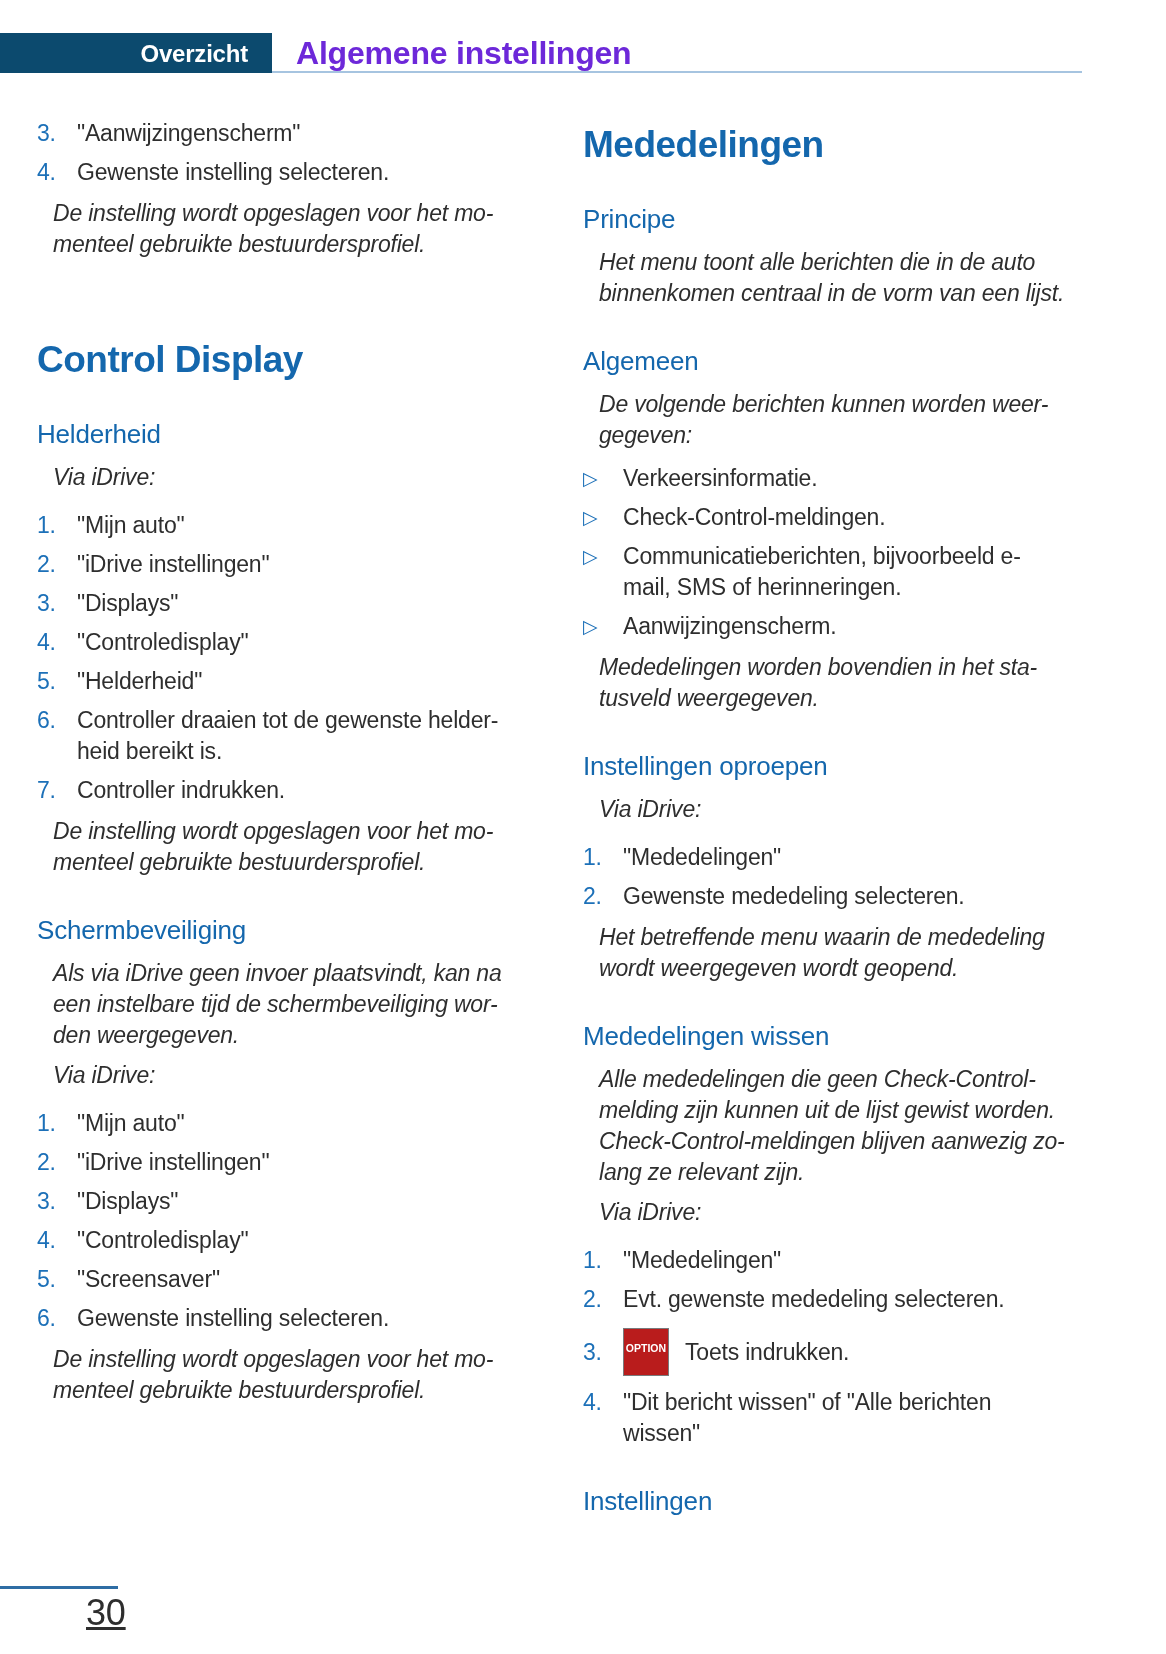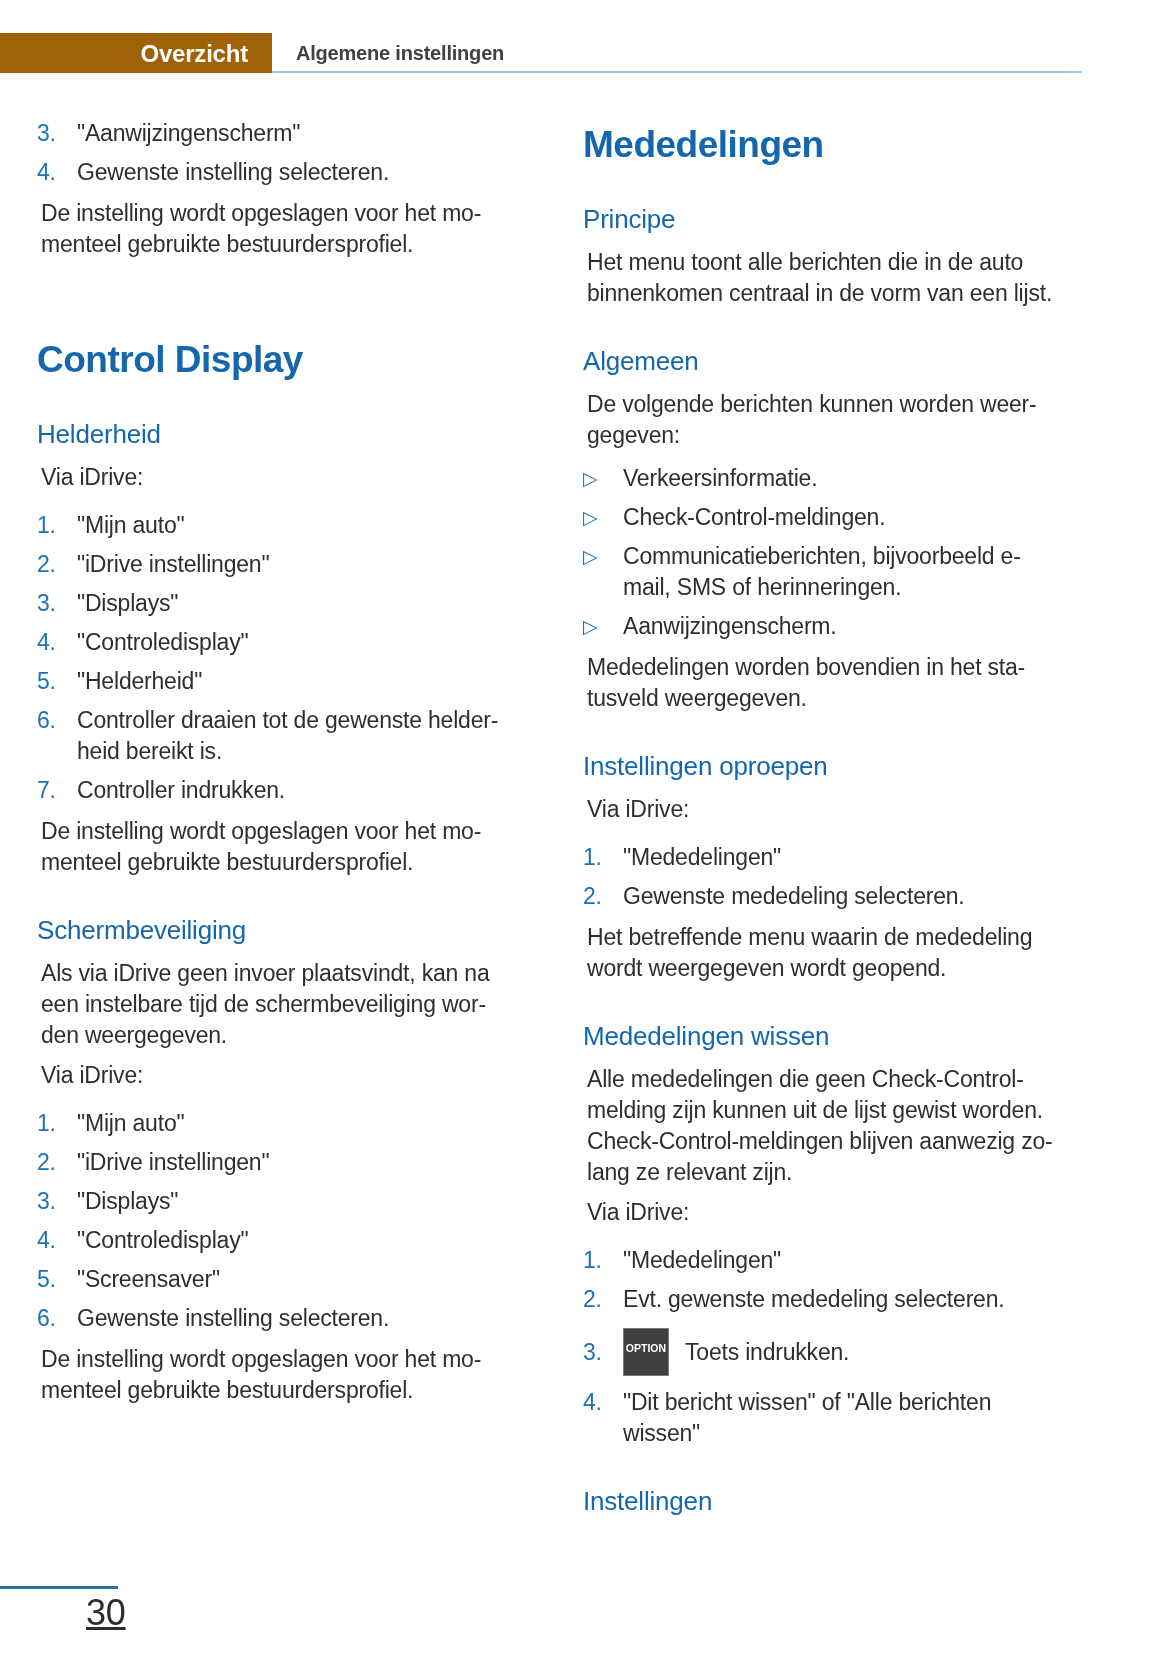--- a/index.html
+++ b/index.html
@@ -4,54 +4,54 @@
 <style>
   html,body { margin:0; padding:0; background:#ffffff; }
   .page {
     position:relative; width:1166px; height:1654px; background:#ffffff;
     font-family:"Liberation Sans", sans-serif; color:#2e2e2e;
     font-size:23px; line-height:31px; letter-spacing:-0.2px; overflow:hidden;
   }
   
   .tab-box {
     position:absolute; left:0; top:33px; width:272px; height:40px;
-    background:#a16207; color:#ffffff; font-weight:700; font-size:24px;
+    background:#0c4a6e; color:#ffffff; font-weight:700; font-size:24px;
     display:flex; align-items:center; justify-content:flex-end;
     padding-right:24px; box-sizing:border-box;
   }
   .section-label {
     position:absolute; left:296px; top:33px; height:40px; line-height:40px;
-    color:#404040; font-weight:700; font-size:20px; white-space:pre;
+    color:#6d28d9; font-weight:700; font-size:32px; white-space:pre;
   }
   .header-rule { position:absolute; left:272px; top:71px; width:810px; height:2px; background:#a6c4e0; }
 
   
   .content { position:absolute; left:37px; top:118px; width:1030px; display:flex; }
   .col { display:block; }
   .col-left  { width:480px; margin-right:66px; flex:none; }
   .col-right { width:484px; flex:none; }
   .col > :first-child { margin-top:0; }
 
-  p { margin:0 4px 9px; white-space:pre; }
+  p { margin:0 16px 9px; white-space:pre;font-style:italic; }
   h1 { color:#1467ad; font-size:37px; line-height:44px; margin:78px 0 24px; letter-spacing:-0.5px; font-weight:700; }
   h2 { color:#1467ad; font-size:26px; line-height:33px; margin:36px 0 11px; letter-spacing:-0.2px; font-weight:400; }
   .col-right h1:first-child { margin-top:5px; }
 
   .steps { margin:17px 0 10px; }
   .step { display:flex; align-items:baseline; margin-bottom:8px; }
   .num { flex:none; width:40px; color:#1c70b8; }
   .txt { white-space:pre; }
 
   .bullets { margin:12px 0 10px; }
   .bullet { display:flex; margin-bottom:8px; }
   .marker { flex:none; width:40px; color:#1c70b8; font-family:"DejaVu Sans", sans-serif; font-size:19px; line-height:31px; }
 
   .step-option { align-items:center; margin-top:13px; margin-bottom:11px; }
   .option-btn {
-    flex:none; width:46px; height:48px; background:#404040;
+    flex:none; width:46px; height:48px; background:#b91c1c;
     border:1px solid #797a7c; box-sizing:border-box; color:#ffffff;
     font-size:10.5px; font-weight:700; text-align:center; line-height:1;
     padding-top:14px; margin-right:16px; letter-spacing:0;
   }
 
   
   .footer-rule { position:absolute; left:0; top:1586px; width:118px; height:3px; background:#2e6da4; }
   .page-number { position:absolute; left:86px; top:1596px; font-size:36px; line-height:34px; color:#2e2e2e;text-decoration:underline; }
 </style>
 </head>

